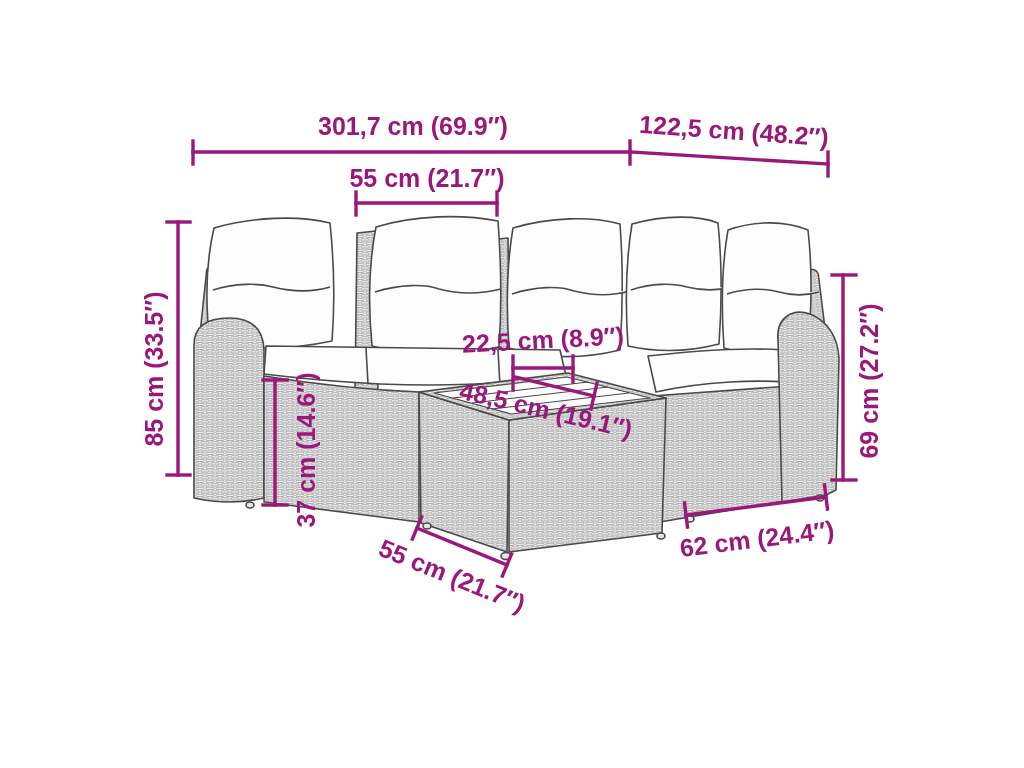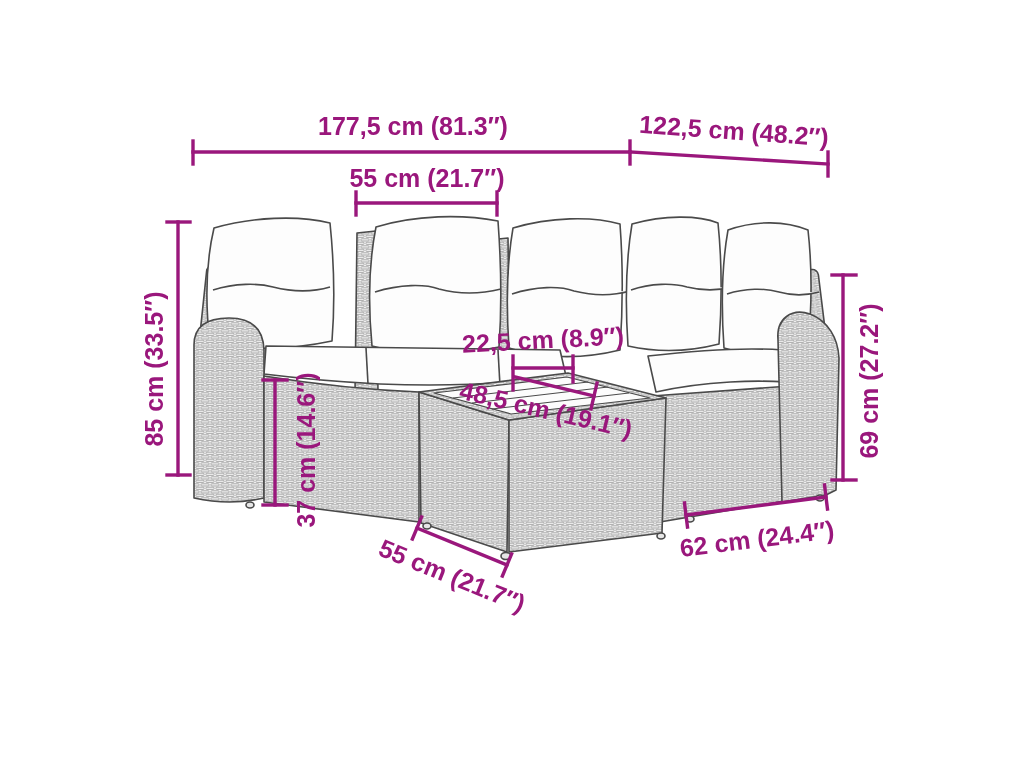--- a/index.html
+++ b/index.html
@@ -156,21 +156,21 @@
       </g>
 
       <g>
         <path d="M417,528 L507,565"></path>
         <path d="M412.4,539 L421.6,517"></path>
         <path d="M502.4,576 L511.6,554"></path>
       </g>
     </g>
   </svg>
 
-  <div class="dim-label" style="left:413px; top:126px; --r:0deg;">177,5 cm (81.3″)</div>
+  <div class="dim-label" style="left:413px; top:126px; --r:0deg;">301,7 cm (69.9″)</div>
 
   <div class="dim-label" style="left:734px; top:131px; --r:4deg;">122,5 cm (48.2″)</div>
 
   <div class="dim-label" style="left:427px; top:178px; --r:0deg;">55 cm (21.7″)</div>
 
   <div class="dim-label" style="left:154px; top:369px; --r:-90deg;">85 cm (33.5″)</div>
 
   <div class="dim-label" style="left:306px; top:450px; --r:-90deg;">37 cm (14.6″)</div>
 
   <div class="dim-label" style="left:543px; top:340px; --r:-3deg;">22,5 cm (8.9″)</div>

